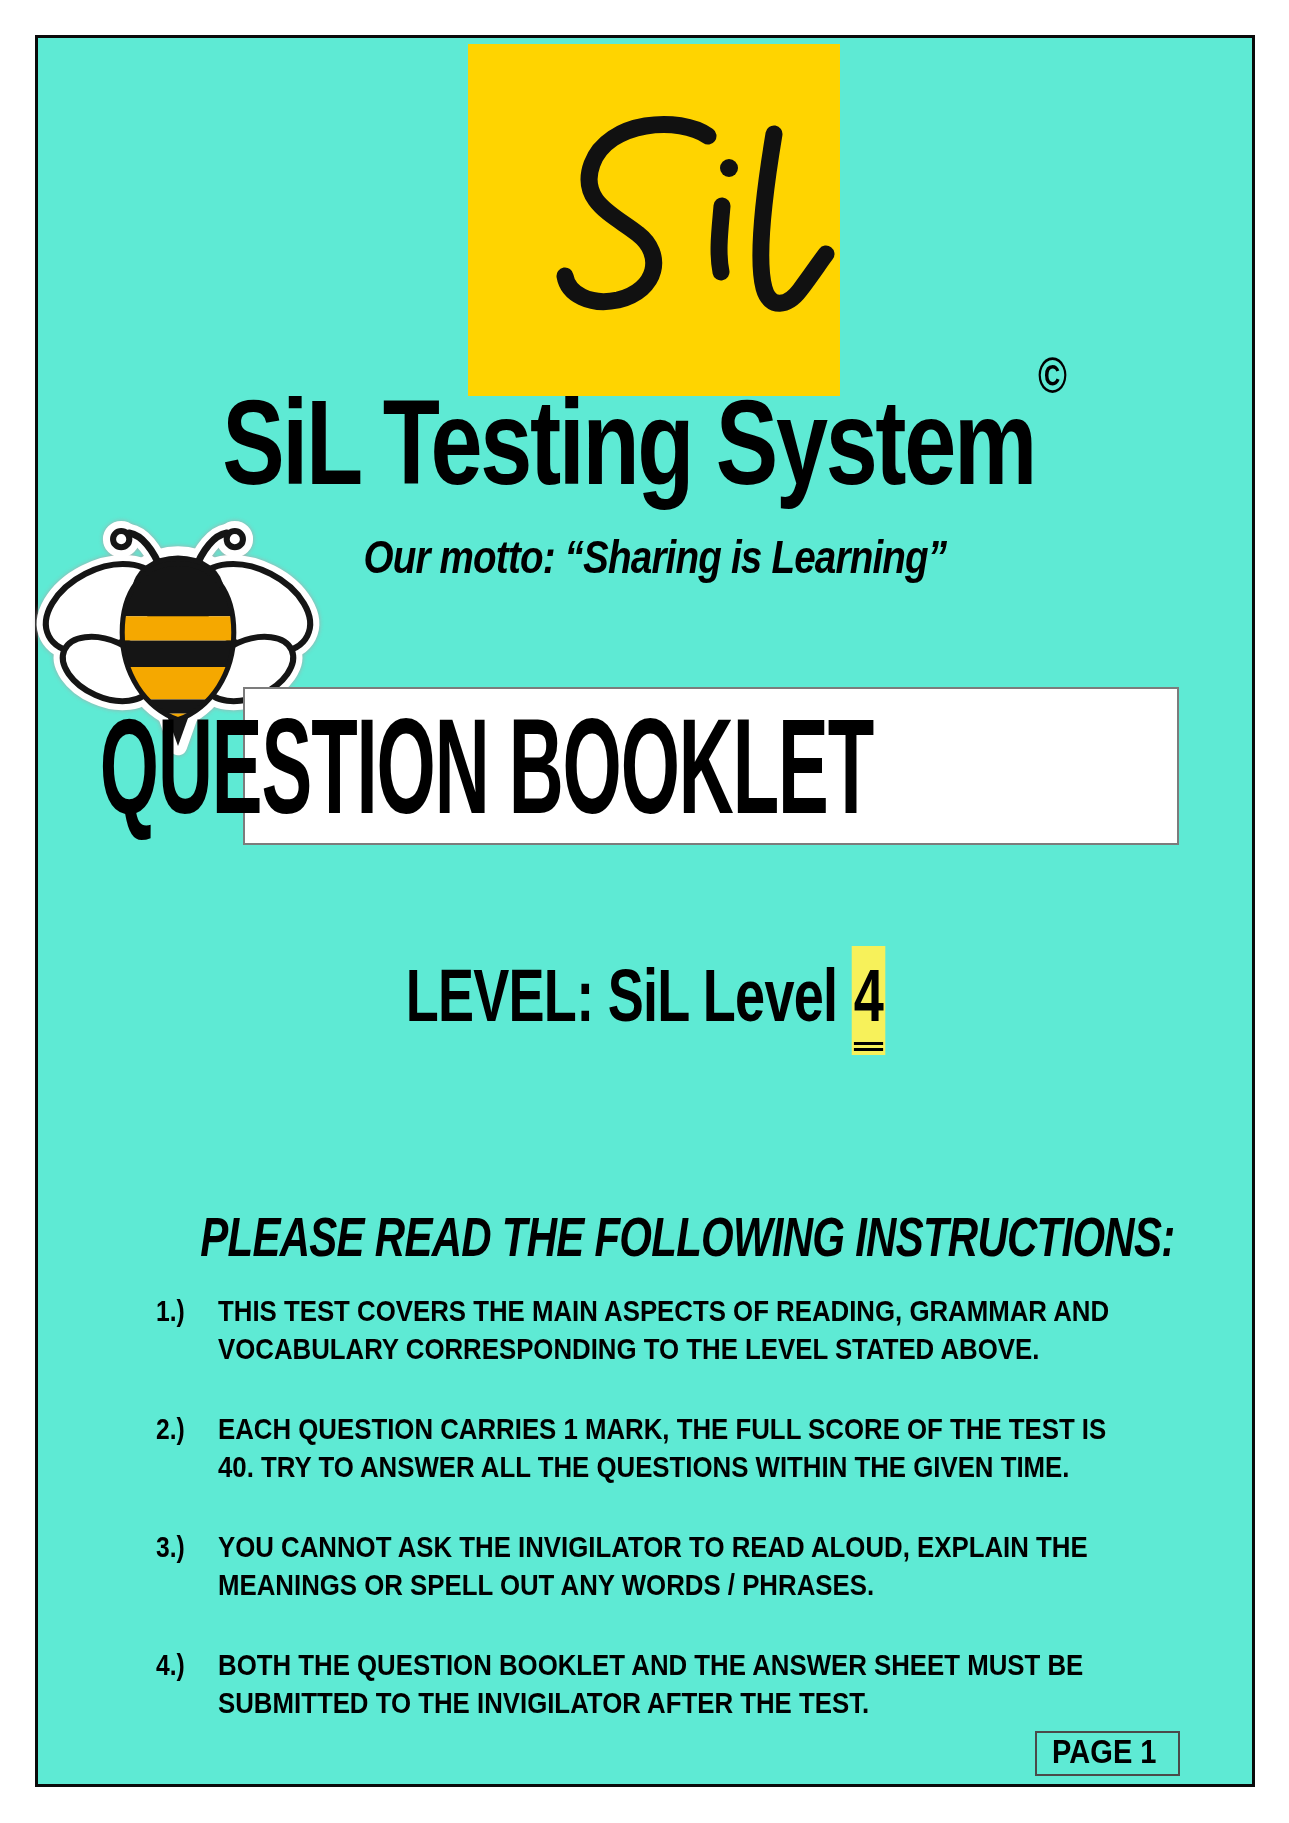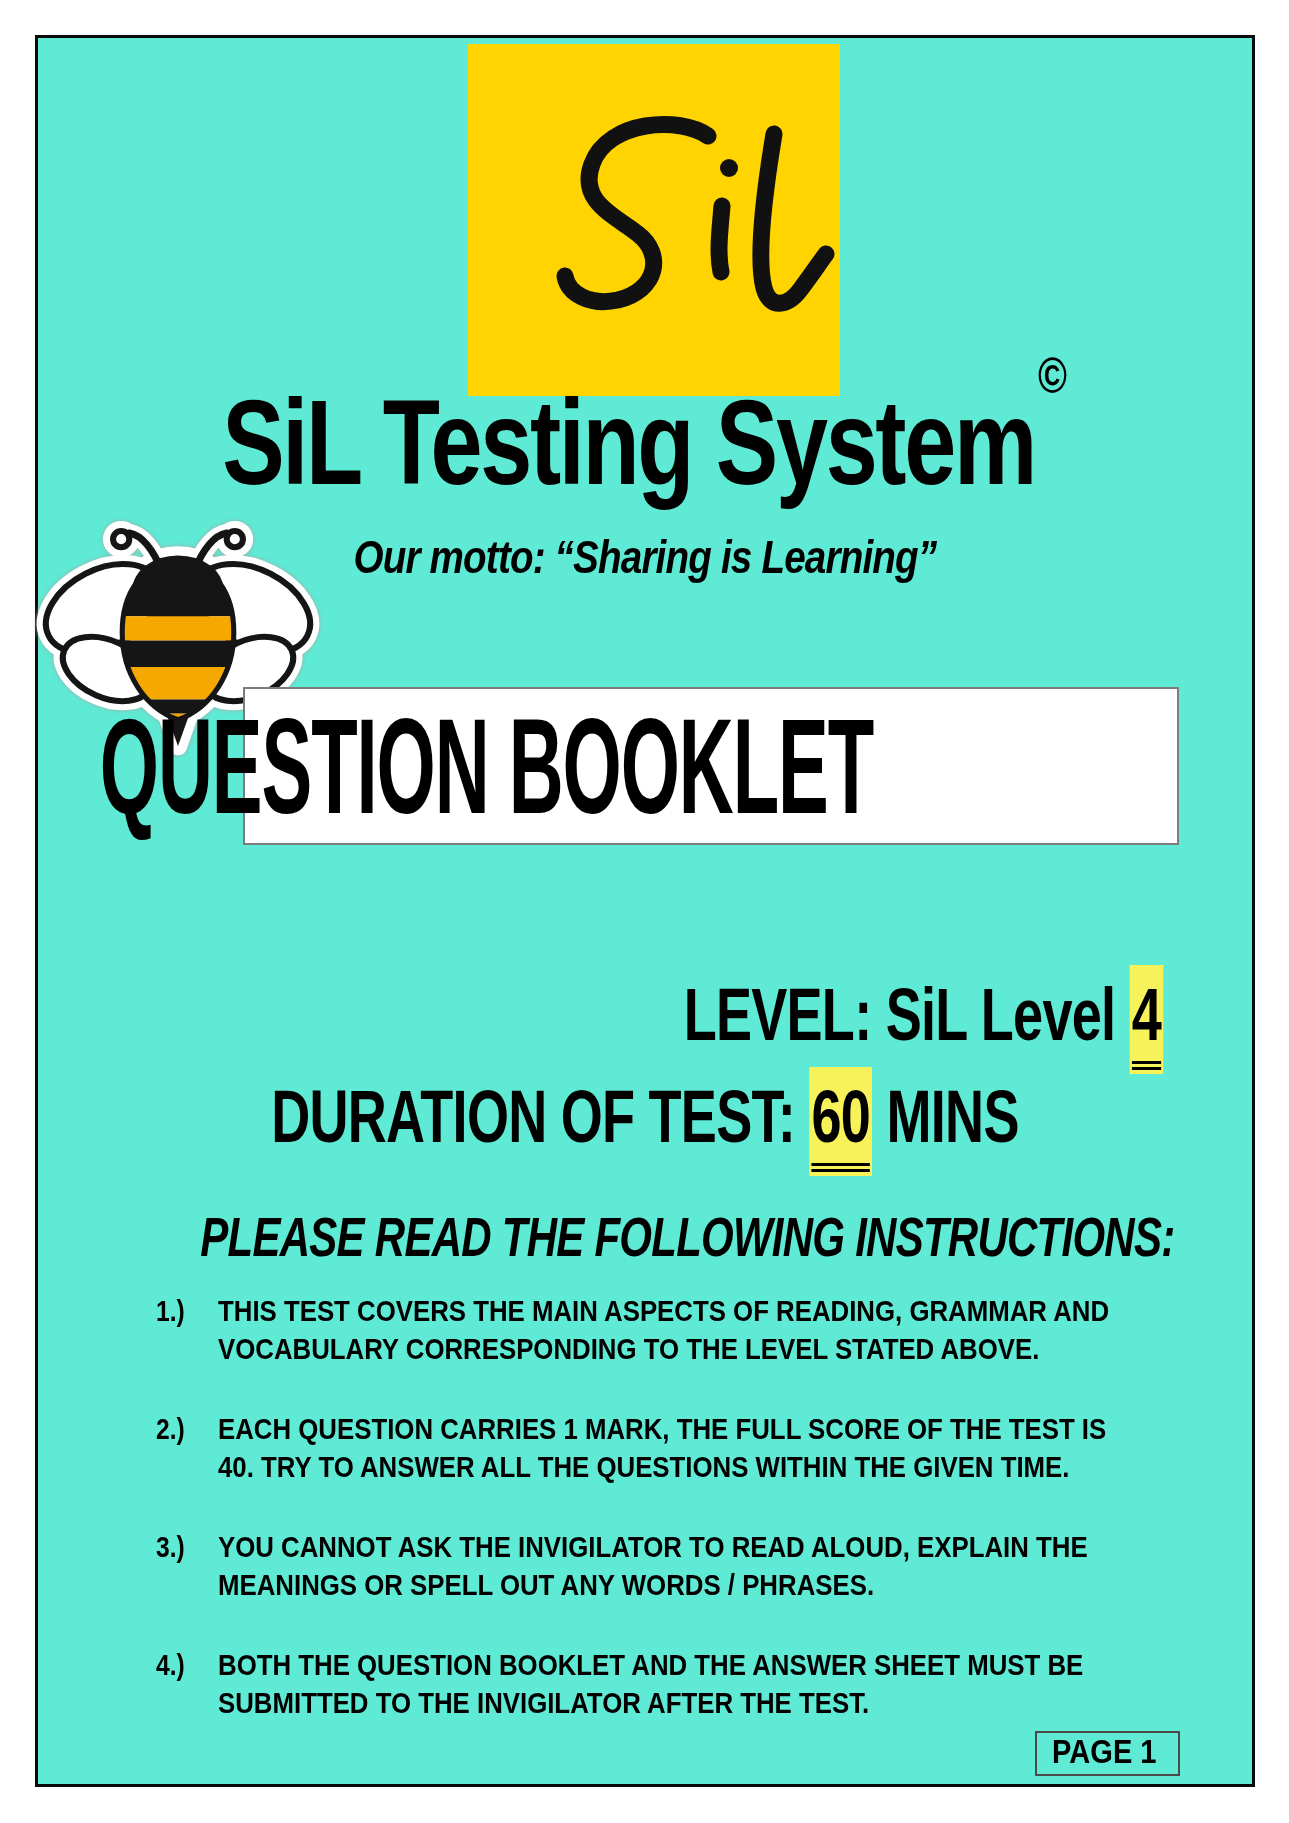--- a/index.html
+++ b/index.html
@@ -27,42 +27,42 @@
   .logo-square svg{width:100%;height:100%;overflow:visible;}
 
   .title{
     position:absolute;top:338px;left:0;width:100%;text-align:center;
     font-weight:bold;font-size:120px;letter-spacing:-3px;line-height:1.1;
   }
   .title .cx{transform:scaleX(0.78);}
   .copy{font-size:42%;position:relative;top:-1.0em;margin-left:4px;letter-spacing:0;}
 
   .motto{
-    position:absolute;top:492px;left:0;width:100%;text-align:center;
+    position:absolute;top:492px;left:10px;width:100%;text-align:center;
     font-weight:bold;font-style:italic;font-size:46px;letter-spacing:-1px;
   }
   .motto .cx{transform:scaleX(0.84);}
 
   .bee{position:absolute;left:0px;top:472px;width:280px;height:245px;}
   .bee svg{width:100%;height:100%;overflow:visible;filter:drop-shadow(0 0 2px #aaa);}
 
   .qbox{
     position:absolute;left:205px;top:649px;width:936px;height:158px;
     border:2px solid #7c7c7c;background:#fff;
     display:flex;align-items:center;justify-content:flex-end;
   }
   .qbox .cx{font-weight:bold;font-size:136px;letter-spacing:-2px;transform:scaleX(0.56);line-height:1;}
 
   .fline{
     position:absolute;left:0;width:100%;text-align:center;
     font-weight:bold;font-size:74px;letter-spacing:-1px;line-height:1.15;
   }
   .fline .cx{transform:scaleX(0.73);}
   .fline.paper{top:798px;}
-  .fline.level{top:934px;text-align:right;}
+  .fline.level{top:915px;}
   .fline.duration{top:1036px;}
 
   .hl{background:var(--hl-bg);padding:8px 3px 18px 3px;}
   .dul{border-bottom:9px double #000;padding-bottom:5px;}
 
   .ihead{
     position:absolute;top:1166px;left:0;width:100%;text-align:center;
     font-weight:bold;font-size:56px;letter-spacing:-1px;font-style:italic;
   }
   .ihead .cx{transform:scaleX(0.75);}
@@ -157,25 +157,20 @@
     <span class="cx">QUESTION BOOKLET</span>
   </div>
 
 
   <div class="fline level">
     <span class="cx">
       <span>LEVEL: SiL Level </span><span class="hl"><span class="dul">4</span></span>
     </span>
   </div>
 
-  <div class="fline duration">
-    <span class="cx">
-      <span>DURATION OF TEST: </span><span class="hl"><span class="dul">60</span></span><span> MINS</span>
-    </span>
-  </div>
 
   <div class="ihead">
     <span class="cx">PLEASE READ THE FOLLOWING INSTRUCTIONS:</span>
   </div>
 
   <div class="ilist">
     <div class="item">
       <span class="num"><span class="cx">1.)</span></span>
       <span class="itext">
         <span class="cl">THIS TEST COVERS THE MAIN ASPECTS OF READING, GRAMMAR AND</span>

